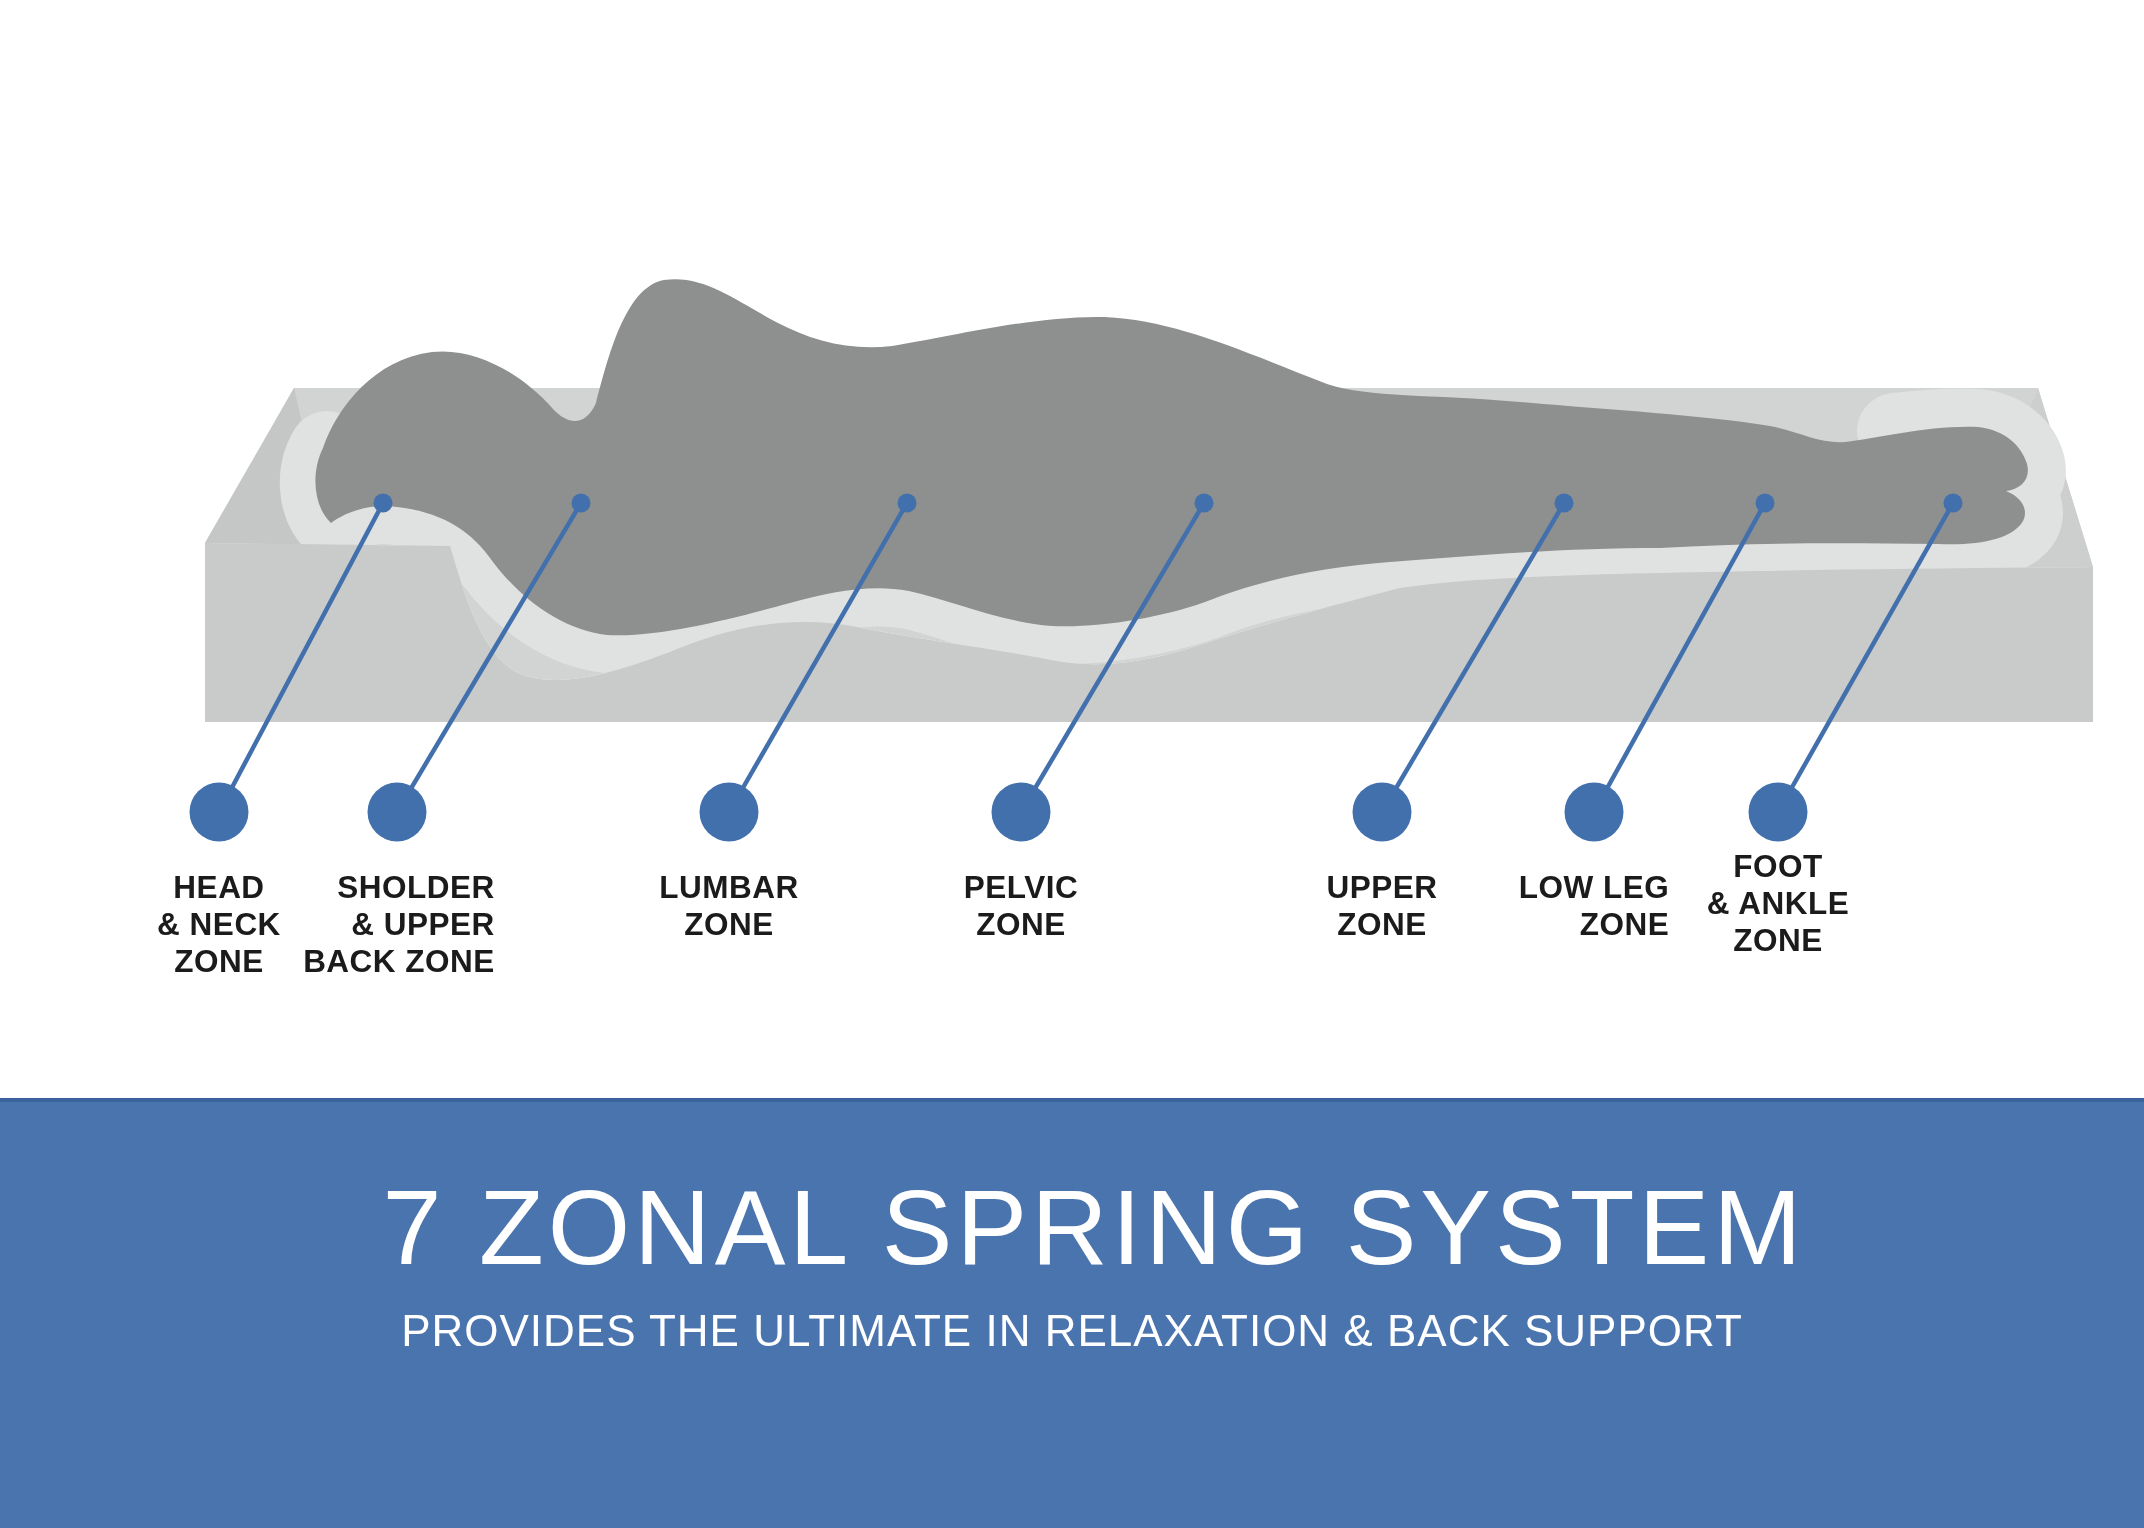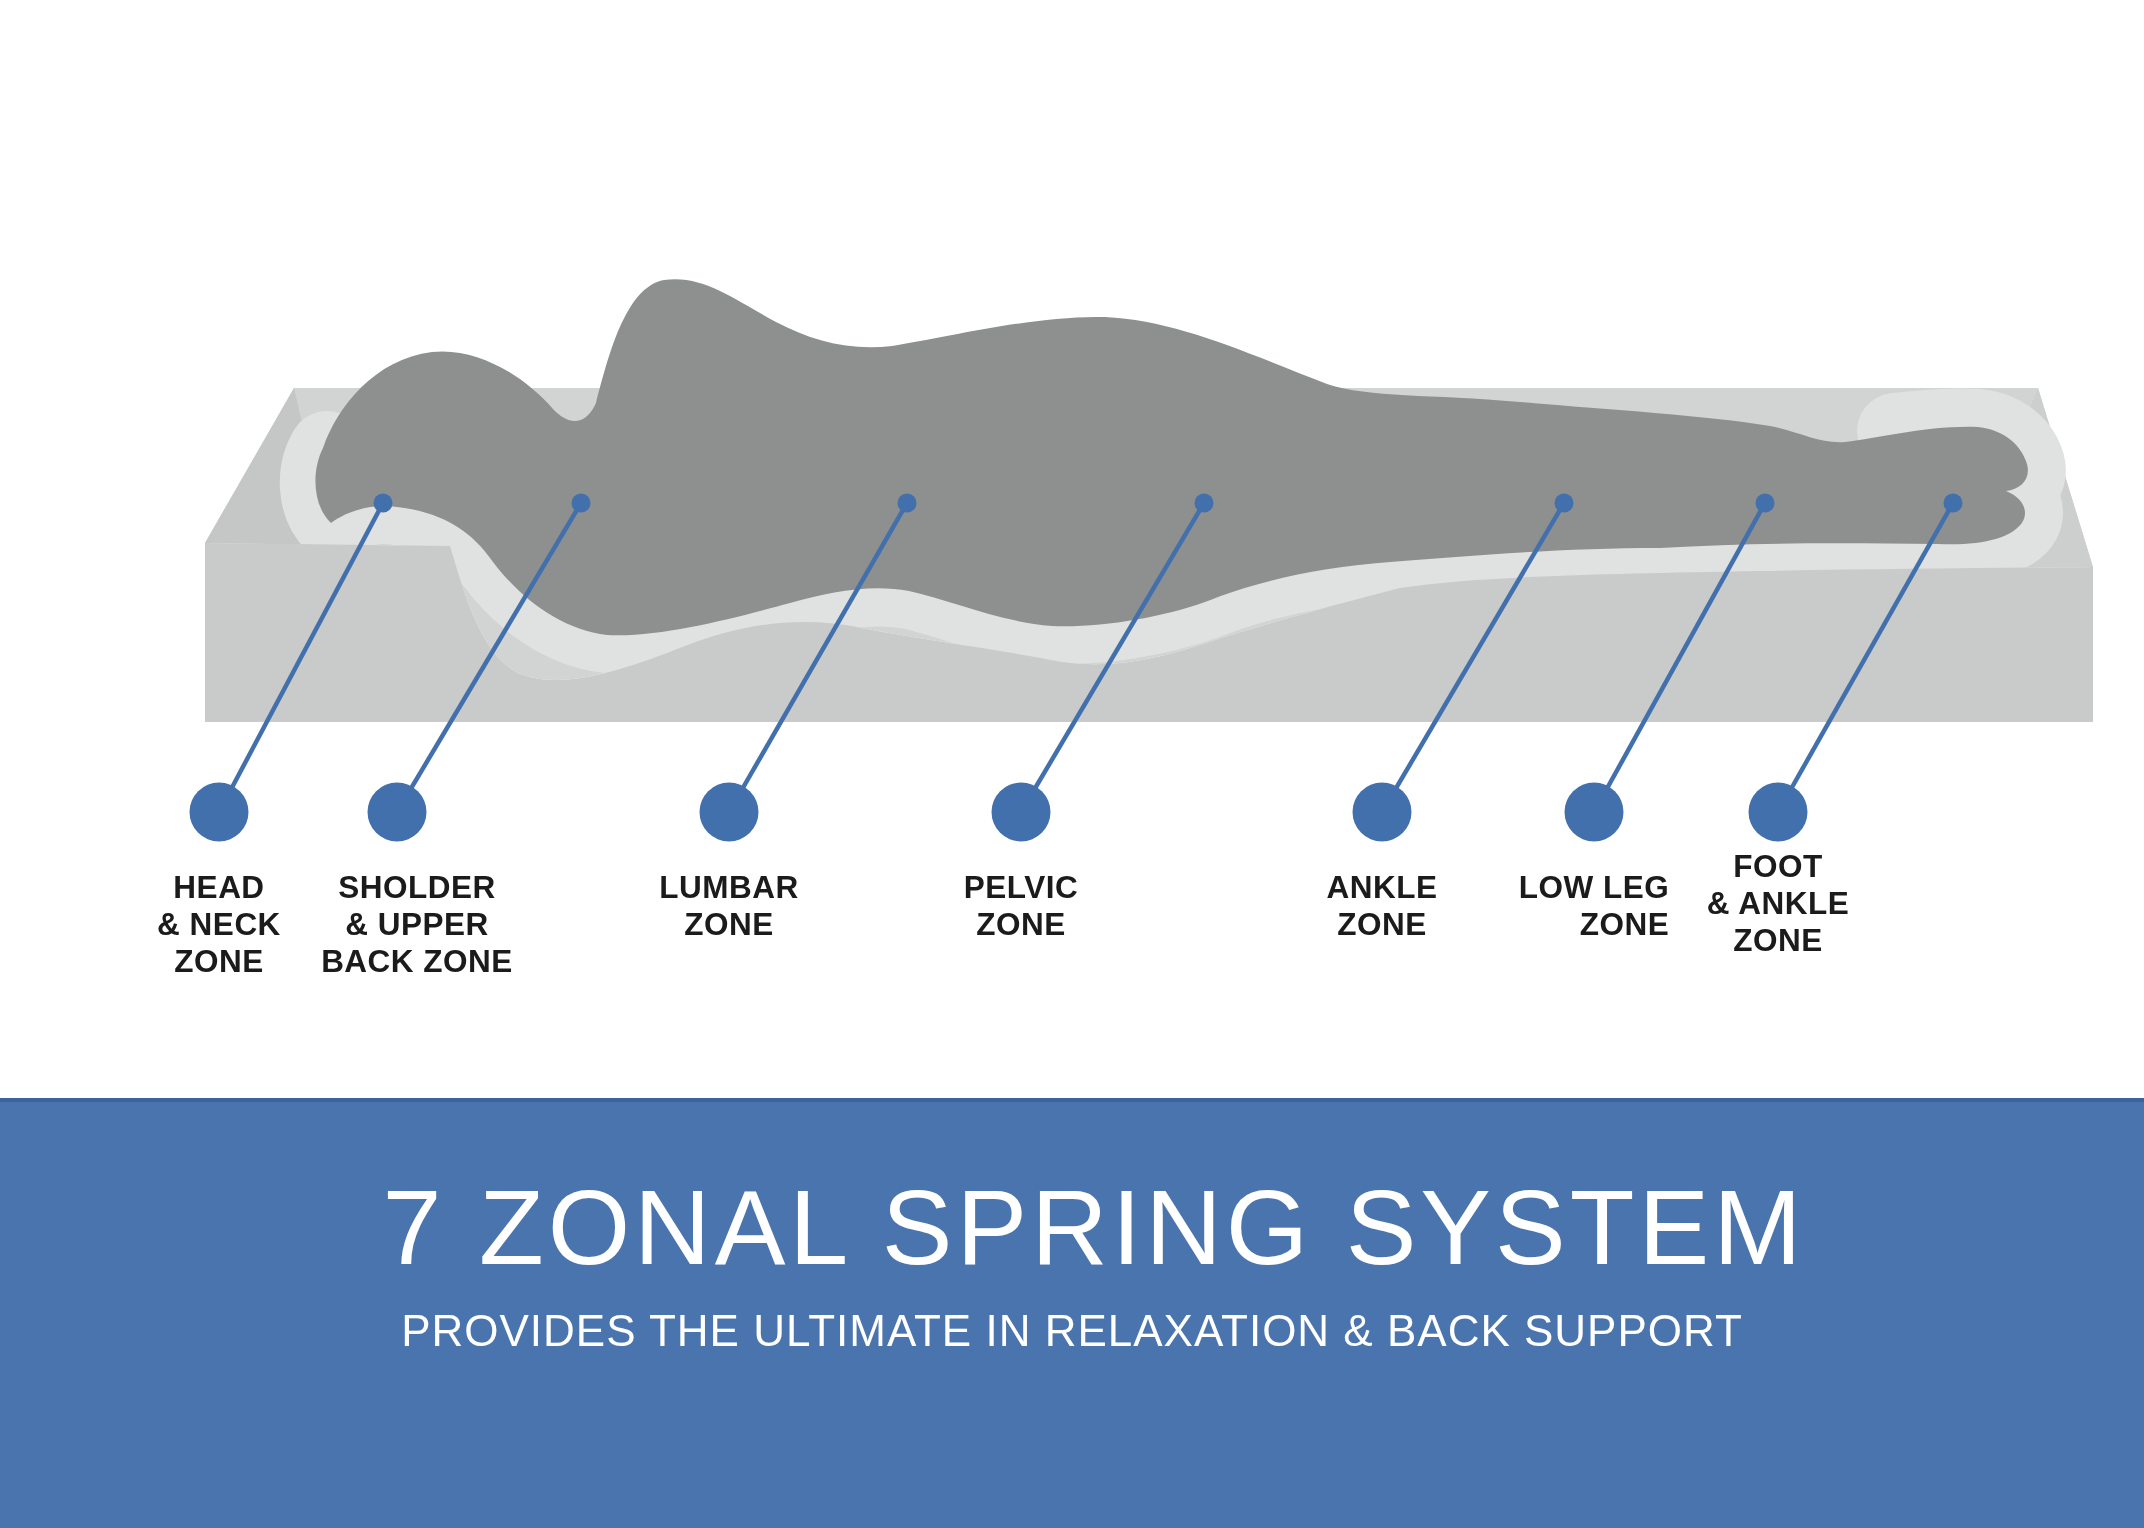--- a/index.html
+++ b/index.html
@@ -152,28 +152,28 @@
         <line x1="1953" y1="503" x2="1778" y2="812" style="stroke:var(--accent);stroke-width:4.5"></line>
         <circle cx="1953" cy="503" r="9.5" style="fill:var(--accent)"></circle>
         <circle cx="1778" cy="812" r="29.5" style="fill:var(--accent)"></circle>
       </g>
   </svg>
 
   <div class="labels-layer" id="labels-layer">
       <div class="zone-label" style="left: 219px; top: 869px;">HEAD
 &amp; NECK
 ZONE</div>
-      <div class="zone-label" style="left: 417px; top: 869px;">SHOLDER
+      <div class="zone-label" style="left: 399px; top: 869px; text-align: right;">SHOLDER
 &amp; UPPER
 BACK ZONE</div>
       <div class="zone-label" style="left: 729px; top: 869px;">LUMBAR
 ZONE</div>
       <div class="zone-label" style="left: 1021px; top: 869px;">PELVIC
 ZONE</div>
-      <div class="zone-label" style="left: 1382px; top: 869px;">ANKLE
+      <div class="zone-label" style="left: 1382px; top: 869px;">UPPER
 ZONE</div>
       <div class="zone-label" style="left: 1594px; top: 869px; text-align: right;">LOW LEG
 ZONE</div>
       <div class="zone-label" style="left: 1778px; top: 848px;">FOOT
 &amp; ANKLE
 ZONE</div>
     </div>
 
   <section class="banner">
     <h1>7 ZONAL SPRING SYSTEM</h1>

